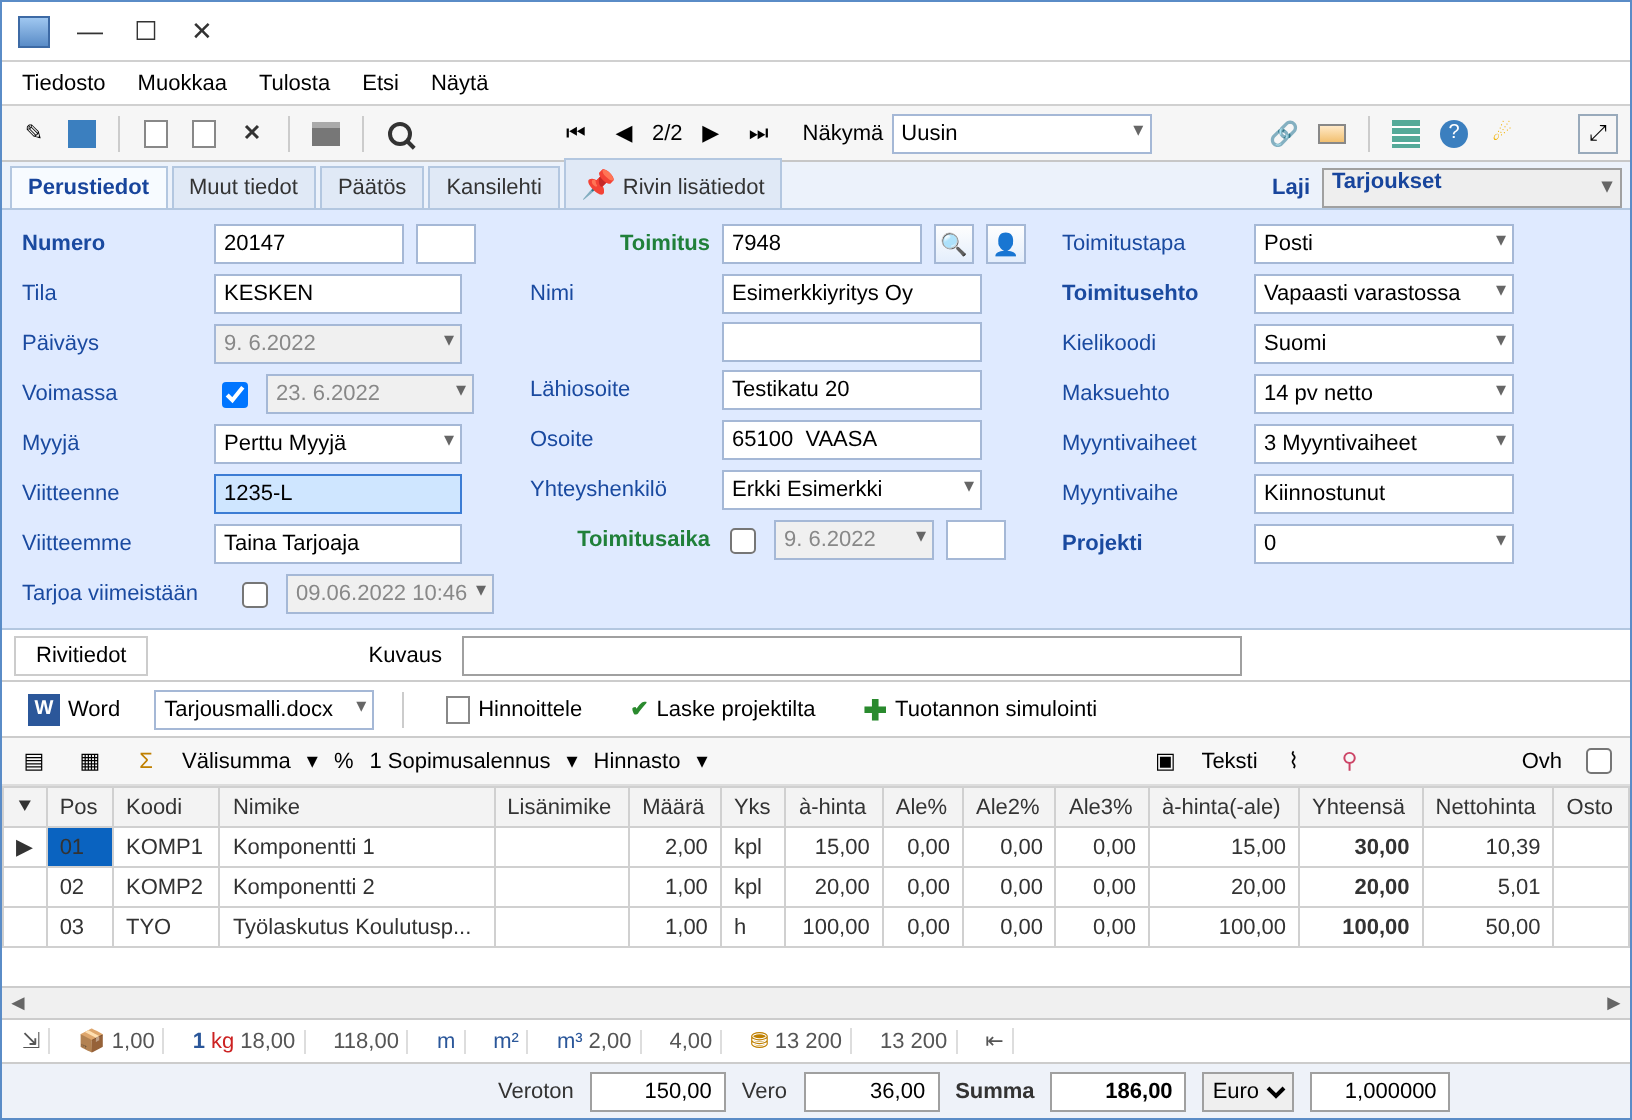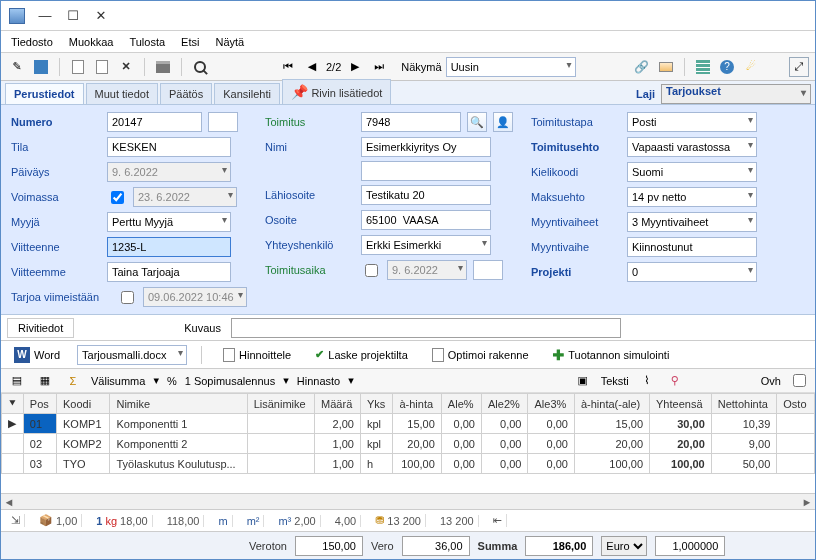--- a/index.html
+++ b/index.html
@@ -21,21 +21,21 @@
 .tabs { display:flex; align-items:flex-end; height:24px; background:#ecf2fb; padding:2px 4px 0 4px; gap:2px; border-bottom:1px solid #b3c7e0;}
 .tab { padding:4px 8px; background:#e0e9f6; border:1px solid #b3c7e0; border-bottom:none; color:#333; }
 .tab.active { background:#f7fbff; font-weight:bold; color:#18459c; }
 .tab-right { margin-left:auto; display:flex; align-items:center; gap:6px; color:#18459c; font-weight:bold;}
 .laji-select { width:150px; height:20px; background:#eee; border:1px solid #a0a0a0; padding:0 4px;}
 .form-area { background:#dfeaff; border-bottom:1px solid #b3c7e0; padding:6px 10px; display:flex; gap:18px;}
 .col { display:flex; flex-direction:column; gap:3px; }
 .row { display:flex; align-items:center; gap:6px; height:22px;}
 .lbl { width:90px; color:#1a4aa0; }
 .lbl.bold { font-weight:bold; }
-.lbl.green { color:#20803a; font-weight:normal;}
+.lbl.green { color:#20803a; font-weight:bold;text-align:right;}
 .lbl.blue { color:#1a4aa0; font-weight:bold;}
 .inp { height:20px; border:1px solid #a5b8d6; background:#fff; padding:0 4px; }
 .inp.sel { background:#fff; }
 .inp.sm { width:95px;}
 .inp.md { width:100px;}
 .inp.lg { width:124px;}
 .inp.xl { width:130px;}
 .inp.highlighted { background:#cfe6ff; border-color:#3c7cd4; color:#000;}
 .dd { position:relative; }
 .dd::after { content:"▾"; position:absolute; right:4px; top:2px; color:#666; font-size:10px;}
@@ -284,24 +284,20 @@
     <span class="tb-sep"></span>
     <span class="btn">
         <span class="doc-ico"></span>
         <span>Hinnoittele</span>
       </span>
     <span class="btn">
         <span class="check-ico">✔</span>
         <span>Laske projektilta</span>
       </span>
     <span class="btn">
-        <span class="doc-ico"></span>
-        <span>Optimoi rakenne</span>
-      </span>
-    <span class="btn">
         <span class="plus-ico">✚</span>
         <span>Tuotannon simulointi</span>
       </span>
   </div>
 
   <div class="filter-bar">
     <span class="tb-btn">▤</span>
     <span class="tb-btn">▦</span>
     <span class="tb-btn" style="color:#c08000">Σ</span>
     <span>Välisumma</span>
@@ -368,21 +364,21 @@
           <td>Komponentti 2</td>
           <td></td>
           <td class="num">1,00</td>
           <td>kpl</td>
           <td class="num">20,00</td>
           <td class="num">0,00</td>
           <td class="num">0,00</td>
           <td class="num">0,00</td>
           <td class="num">20,00</td>
           <td class="num bold">20,00</td>
-          <td class="num">9,00</td>
+          <td class="num">5,01</td>
               <td></td>
         </tr>
         <tr>
           <td></td>
           <td>03</td>
           <td>TYO</td>
           <td>Työlaskutus Koulutusp...</td>
           <td></td>
           <td class="num">1,00</td>
           <td>h</td>

